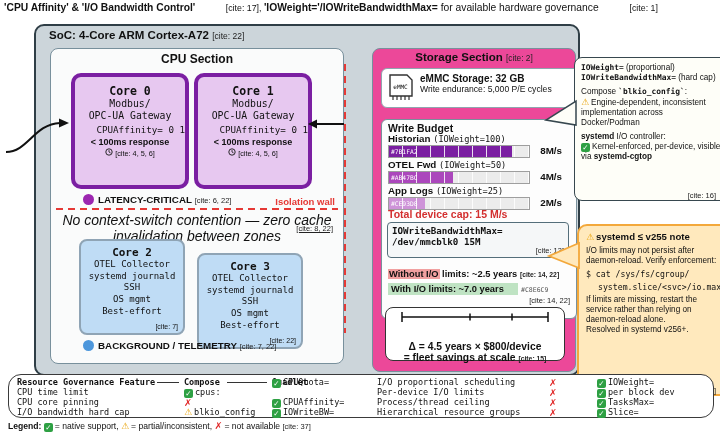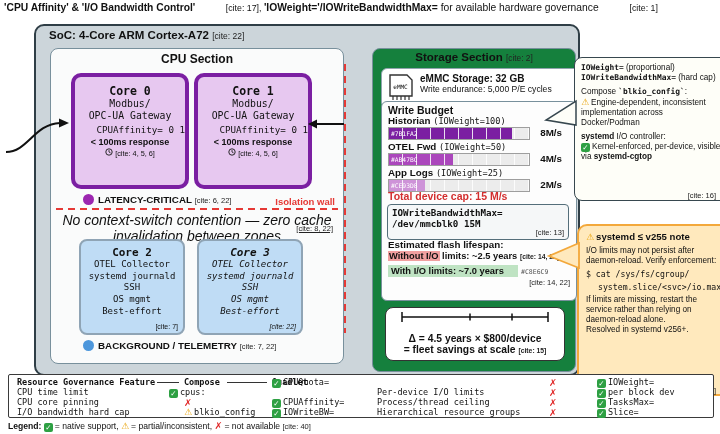--- a/index.html
+++ b/index.html
@@ -37,29 +37,29 @@
   #iso-label{right:8px;top:147px;color:#e53935;font-weight:bold;font-size:9.5px;}
   #iso-note{left:2px;top:163px;width:288px;text-align:center;font-size:14px;font-style:italic;}
   #iso-cite{right:10px;top:175px;text-decoration:underline;}
   .core-bg{width:102px;height:92px;background:#bfdcf5;border:2px solid #8fa4b5;
        border-radius:8px;text-align:center;}
   .core-bg .cname{font-size:11px;font-weight:bold;margin-top:5px;}
   .core-bg .svc{font-size:9px;line-height:1.3;}
   .core-bg .cc{position:absolute;right:5px;bottom:3px;font-size:7px;}
 
   
-  #storage{left:336px;top:22px;width:202px;height:322px;background:#15803d;
+  #storage{left:336px;top:22px;width:202px;height:322px;background:#ec4899;
        border:1.5px solid #78909c;border-radius:8px;}
   #storage-title{left:0;top:2px;width:100%;text-align:center;font-size:11.5px;}
   #emmc-box{left:8px;top:19px;width:186px;height:38px;background:#fff;
        border:1px solid #90a4ae;border-radius:6px;padding-left:36px;}
   #emmc-text{left:38px;top:4px;}
   #emmc-text .t1{font-size:10px;font-weight:bold;}
   #emmc-text .t2{font-size:8.6px;}
-  #budget{left:8px;top:52px;width:186px;height:190px;background:#fdfdfd;
+  #budget{left:8px;top:70px;width:186px;height:190px;background:#fdfdfd;
        border:1px solid #78909c;border-radius:6px;padding:4px;}
   #budget .wb-title{position:absolute;left:6px;top:2px;font-size:10.5px;font-weight:bold;}
   .bar-label{position:absolute;left:6px;font-size:9.8px;white-space:nowrap;}
   .bar-label .w{font-size:8.6px;font-weight:normal;}
   .bar-row{position:absolute;left:6px;width:174px;height:11px;}
   .bar-track{position:absolute;left:0;top:0;width:140px;height:11px;background:#ececec;
        border:1px solid #9e9e9e;}
   .bar-track::after{content:"";position:absolute;inset:0;
        background:repeating-linear-gradient(90deg,transparent 0 13px,rgba(255,255,255,.85) 13px 14px);}
   .bar-fill{position:absolute;left:0;top:0;height:11px;}
@@ -72,39 +72,39 @@
   #cfg-cite{position:absolute;right:4px;bottom:2px;}
   #life-title{position:absolute;left:6px;top:137px;font-size:9.8px;font-weight:bold;}
   #life-without{position:absolute;left:6px;top:149px;font-size:9.3px;font-weight:bold;white-space:nowrap;}
   .hl-pink{background:#f1a0a0;padding:0 1px;}
   #life-with{position:absolute;left:6px;top:163px;font-size:9.3px;font-weight:bold;white-space:nowrap;}
   .hl-green{background:#bfe3c3;padding:1px 3px;display:inline-block;width:124px;}
   #with-hex{font-size:6.5px;color:#555;font-weight:normal;margin-left:3px;}
   #life-cite{position:absolute;right:6px;top:176px;}
   #delta-box{left:12px;top:258px;width:178px;height:52px;background:#fff;
        border:1.5px solid #333;border-radius:8px;text-align:center;}
-  #delta-box .d1{font-size:10.3px;font-weight:bold;margin-top:7px;}
+  #delta-box .d1{font-size:10.3px;font-weight:bold;margin-top:15px;}
   #delta-box .d2{font-size:10.3px;font-weight:bold;}
 
   
   #callout{left:574px;top:57px;width:142px;height:132px;background:#fefef8;
        border:1.5px solid #37474f;border-radius:8px;padding:5px 6px;font-size:8.2px;line-height:1.22;}
   #callout .gap{height:4px;}
   #callout-cite{left:574px;top:191px;width:142px;text-align:right;}
 
   
   #note{left:577px;top:224px;width:139px;height:158px;background:#ffe9bd;
        border:2px solid #f3a83b;border-radius:10px;padding:5px 7px;font-size:8.2px;line-height:1.22;}
   #note .nt{font-size:9.6px;font-weight:bold;margin-bottom:3px;}
   #note .cmd{font-size:8.2px;margin:3px 0;}
   #note-cite{left:577px;top:386px;width:139px;text-align:right;}
 
   
   #table{left:8px;top:374px;width:704px;height:42px;background:#fff;
-       border:1.5px solid #3a3a3a;border-radius:2px;font-family:"DejaVu Sans Mono",monospace;font-size:8.5px;}
+       border:1.5px solid #3a3a3a;border-radius:13px;font-family:"DejaVu Sans Mono",monospace;font-size:8.5px;}
   #table .cell{position:absolute;white-space:nowrap;}
   .hdash{position:absolute;height:1px;background:#333;top:7px;}
   .ic-ok{display:inline-block;width:9px;height:9px;background:#2ea043;border-radius:2px;color:#fff;
        font-size:7.5px;line-height:9px;text-align:center;font-weight:bold;font-family:"DejaVu Sans",sans-serif;vertical-align:-1px;margin-right:2px;}
   .ic-no{color:#e02424;font-weight:bold;font-size:9.5px;font-family:"DejaVu Sans",sans-serif;margin-right:2px;}
   .ic-warn{color:#e8a000;font-size:9px;font-family:"DejaVu Sans",sans-serif;margin-right:2px;}
   #legend{left:8px;top:420px;font-size:8.6px;white-space:nowrap;}
   svg.overlay{position:absolute;left:0;top:0;pointer-events:none;}
 </style>
 </head>
@@ -162,21 +162,21 @@
       <div class="abs core-bg" style="left:28px;top:190px;">
         <div class="cname mono">Core 2</div>
         <div class="svc mono">OTEL Collector</div>
         <div class="svc mono">systemd journald</div>
         <div class="svc mono">SSH</div>
         <div class="svc mono">OS mgmt</div>
         <div class="svc mono">Best-effort</div>
         <div class="cc">[cite: 7]</div>
       </div>
 
-      <div class="abs core-bg" style="left:146px;top:190px;font-style:italic;">
+      <div class="abs core-bg" style="left:146px;top:204px;">
         <div class="cname mono">Core 3</div>
         <div class="svc mono">OTEL Collector</div>
         <div class="svc mono">systemd journald</div>
         <div class="svc mono">SSH</div>
         <div class="svc mono">OS mgmt</div>
         <div class="svc mono">Best-effort</div>
         <div class="cc">[cite: 22]</div>
       </div>
 
       <div class="abs nowrap" style="left:32px;top:291px;font-size:9.8px;">
@@ -237,21 +237,20 @@
         </div>
 
         <div id="total-cap">Total device cap: 15 M/s</div>
 
         <div id="cfg-box">
           <div class="c mono">IOWriteBandwidthMax=</div>
           <div class="c mono">/dev/mmcblk0 15M</div>
           <div id="cfg-cite" class="cite">[cite: 13]</div>
         </div>
 
-        <div id="life-title">Estimated flash lifespan:</div>
         <div id="life-without">
           <span class="hl-pink">Without I/O</span><span> limits: ~2.5 years</span>
           <span class="cite" style="font-size:6.8px;">[cite: 14, 22]</span>
         </div>
         <div id="life-with">
           <span class="hl-green">With I/O limits: ~7.0 years</span><span id="with-hex" class="mono">#C8E6C9</span>
         </div>
         <div id="life-cite" class="cite">[cite: 14, 22]</div>
       </div>
 
@@ -288,31 +287,32 @@
   <div id="note-cite" class="abs cite">[cite: 17, 19]</div>
 
   <div id="table" class="abs">
     <div class="cell b" style="left:8px;top:2px;">Resource Governance Feature</div>
     <div class="hdash" style="left:148px;width:22px;"></div>
     <div class="cell b" style="left:175px;top:2px;">Compose</div>
     <div class="hdash" style="left:218px;width:40px;"></div>
     <div class="cell b" style="left:263px;top:2px;">Quadlet</div>
 
     <div class="cell" style="left:8px;top:12px;">CPU time limit</div>
-    <div class="cell" style="left:160px;top:12px;"><span class="ic-ok">✓</span><span>cpus:</span></div>
+    <div class="cell" style="left:175px;top:12px;"><span class="ic-ok">✓</span><span>cpus:</span></div>
     <div class="cell" style="left:263px;top:2px;"><span class="ic-ok">✓</span><span>CPUQuota=</span></div>
 
     <div class="cell" style="left:8px;top:22px;">CPU core pinning</div>
     <div class="cell" style="left:175px;top:22px;"><span class="ic-no">✗</span><span></span></div>
     <div class="cell" style="left:263px;top:22px;"><span class="ic-ok">✓</span><span>CPUAffinity=</span></div>
 
     <div class="cell" style="left:8px;top:32px;">I/O bandwidth hard cap</div>
     <div class="cell" style="left:175px;top:32px;"><span class="ic-warn">⚠</span><span>blkio_config</span></div>
     <div class="cell" style="left:263px;top:32px;"><span class="ic-ok">✓</span><span>IOWriteBW=</span></div>
 
+    <div class="cell" style="left:368px;top:2px;">I/O proportional scheduling</div>
     <div class="cell" style="left:540px;top:2px;"><span class="ic-no">✗</span></div>
     <div class="cell" style="left:588px;top:2px;"><span class="ic-ok">✓</span><span>IOWeight=</span></div>
 
     <div class="cell" style="left:368px;top:12px;">Per-device I/O limits</div>
     <div class="cell" style="left:540px;top:12px;"><span class="ic-no">✗</span></div>
     <div class="cell" style="left:588px;top:12px;"><span class="ic-ok">✓</span><span>per block dev</span></div>
 
     <div class="cell" style="left:368px;top:22px;">Process/thread ceiling</div>
     <div class="cell" style="left:540px;top:22px;"><span class="ic-no">✗</span></div>
     <div class="cell" style="left:588px;top:22px;"><span class="ic-ok">✓</span><span>TasksMax=</span></div>
@@ -320,21 +320,21 @@
     <div class="cell" style="left:368px;top:32px;">Hierarchical resource groups</div>
     <div class="cell" style="left:540px;top:32px;"><span class="ic-no">✗</span></div>
     <div class="cell" style="left:588px;top:32px;"><span class="ic-ok">✓</span><span>Slice=</span></div>
   </div>
 
   <div id="legend" class="abs">
     <span class="b">Legend:</span>
     <span class="ic-ok">✓</span><span>= native support,</span>
     <span class="ic-warn">⚠</span><span>= partial/inconsistent,</span>
     <span class="ic-no">✗</span><span>= not available</span>
-    <span class="cite">[cite: 40]</span>
+    <span class="cite">[cite: 37]</span>
   </div>
 
   <svg class="overlay" width="720" height="434">
     <path d="M345 64 V333" stroke="#e53935" stroke-width="2" stroke-dasharray="7 5" fill="none"></path>
     <path d="M6 152 C28 152 34 124 60 123" stroke="#111" stroke-width="2" fill="none"></path>
     <polygon points="59,118.5 69,123 59,127.5" fill="#111"></polygon>
     <path d="M344 124 H316" stroke="#111" stroke-width="2" fill="none"></path>
     <polygon points="317,119.5 308,124 317,128.5" fill="#111"></polygon>
     <polygon points="576,101 576,125 546,120" fill="#fefef8" stroke="#37474f" stroke-width="1.5"></polygon>
     <polygon points="579,243 579,268 549,256" fill="#ffe9bd" stroke="#f3a83b" stroke-width="1.8"></polygon>

